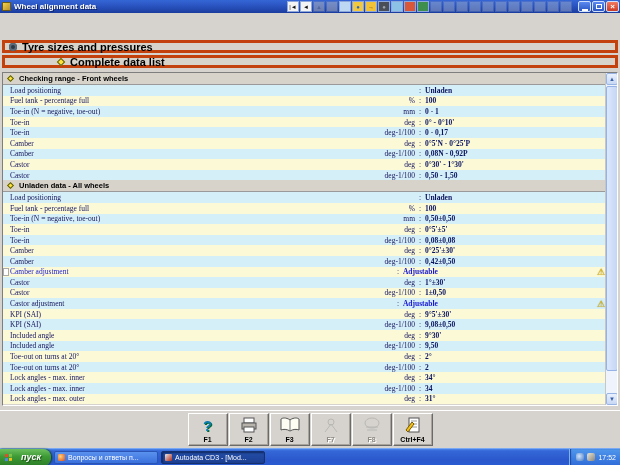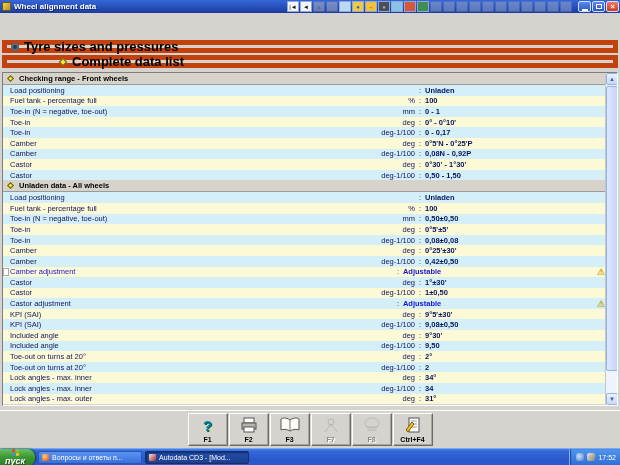--- a/index.html
+++ b/index.html
@@ -35,39 +35,39 @@
   
   .infobar{
     position:absolute; top:13px; left:0; right:0; height:23px;
     background:#00007e; color:#ffff00; font-weight:bold; font-size:7.5px;
     padding:1px 0 0 3px;
   }
   .infobar div{ white-space:pre; line-height:10px; }
   
   .secbar{
     position:absolute; left:2px; right:2px; height:13px;
-    background:#d7d3cb; border:5px solid #c2410c;
-    display:flex; align-items:center; font-size:13px; font-weight:bold; color:#000;
+    background:#d7d3cb; border:3px solid #c2410c;
+    display:flex; align-items:center; font-size:11px; font-weight:bold; color:#000;
   }
   .diamond{ width:6px; height:6px; background:#ffe23a; border:1px solid #5a5a10; transform:rotate(45deg); margin:0 6px 0 5px; flex:0 0 auto;}
   .tyre-glyph{ width:8px; height:8px; border-radius:50%; background:#2e3a46; box-shadow:inset 0 0 0 2px #5d6c7a; margin:0 5px 0 4px; flex:0 0 auto;}
   
   .datapanel{
     position:absolute; top:72px; left:2px; right:2px; height:334px;
     border-top:1px solid #7e7e7e; border-left:1px solid #7e7e7e;
     border-right:1px solid #fff; border-bottom:1px solid #fff;
     background:#d6d3ce; overflow:hidden;
   }
   .panel-inner{ position:absolute; top:0; left:0; right:12px; bottom:0; }
   .subheader{
     height:12px; background:#d7d3cb; border-bottom:1px solid #9a9a9a;
     display:flex; align-items:center; font-size:7.5px; font-weight:bold; color:#000;
   }
   .subheader .diamond{ width:5px; height:5px; }
-  .row{ height:10.6px; display:flex; align-items:center; font-size:7.5px; color:#14145e; position:relative; }
+  .row{ height:10.6px; display:flex; align-items:center; font-size:7.5px; color:#14145e; position:relative;font-family:Liberation Serif, serif; }
   .row-blue{ background:#d4eff7; }
   .row-yellow{ background:#fcf9d7; }
   .row .lbl{ flex:1 1 auto; padding-left:7px; white-space:nowrap; overflow:hidden; }
   .row .lbl.link{ color:#2121cc; }
   .row .unit{ flex:0 0 85px; text-align:right; white-space:nowrap; }
   .row .colon{ flex:0 0 10px; text-align:center; }
   .row .val{ flex:0 0 180px; font-weight:bold; color:#09135f; white-space:nowrap; }
   .row .val.adjustable{ color:#1515d2; }
   .row .warn{ font-size:9px; line-height:8px; color:#f5c400; text-shadow:0 0 1px #5a4a00; margin-left:14px; }
   .row .marker{ position:absolute; left:0; top:1px; width:6px; height:8px; background:#fff; border:1px solid #aaa; }
@@ -104,24 +104,24 @@
   .fbtn.disabled .ficon{ opacity:.45; filter:grayscale(1); }
   .help-q{ font-size:15px; font-weight:bold; color:#0a7cae; text-shadow:1px 1px 0 #063; }
   
   .taskbar{
     position:absolute; top:448px; left:0; right:0; height:17px;
     background:linear-gradient(180deg,#4a86e8 0%,#3567d8 12%,#2a58cc 70%,#2a5ad2 100%);
     border-top:1px solid #7ba8f2;
     display:flex; align-items:center;
   }
   .startbtn{
-    height:17px; padding:0 10px 0 5px; display:flex; align-items:center; gap:0;
+    height:17px; padding:0 10px 0 5px; display:flex; align-items:center; gap:9px;
     background:linear-gradient(180deg,#6cc05e 0%,#3d9a35 45%,#2c7d26 100%);
     border-radius:0 8px 8px 0; box-shadow:1px 0 2px #163e10;
-    color:#fff; font-size:9px; font-weight:bold; font-style:italic; text-shadow:1px 1px 1px #1d4c18;flex-direction:column;
+    color:#fff; font-size:9px; font-weight:bold; font-style:italic; text-shadow:1px 1px 1px #1d4c18;
   }
   .winflag{ width:7px; height:7px; display:grid; grid-template-columns:3px 3px; grid-template-rows:3px 3px; gap:1px; transform:skewY(-6deg);}
   .winflag i{ display:block; }
   .task{
     height:13px; margin-left:3px; width:104px; display:flex; align-items:center; gap:3px;
     background:linear-gradient(180deg,#5a92ee,#3a70dc); border:1px solid #2a55b4; border-radius:2px;
     color:#fff; font-size:7px; padding:0 3px; white-space:nowrap; overflow:hidden;
   }
   .task.active{ background:linear-gradient(180deg,#234ea8,#1c3f92); border-color:#14306e; box-shadow:inset 1px 1px 2px #102860; }
   .task-ico{ width:7px; height:7px; flex:0 0 auto; border-radius:1px; }

